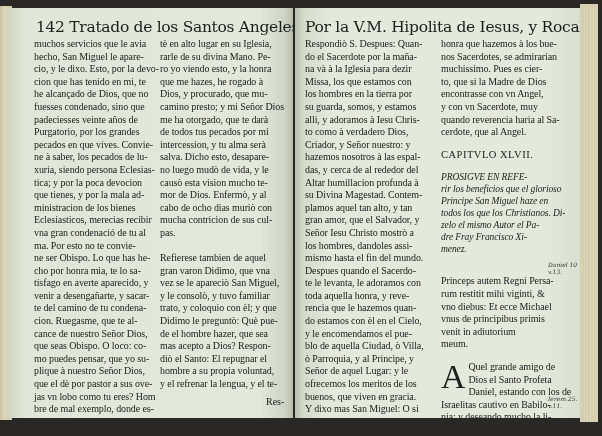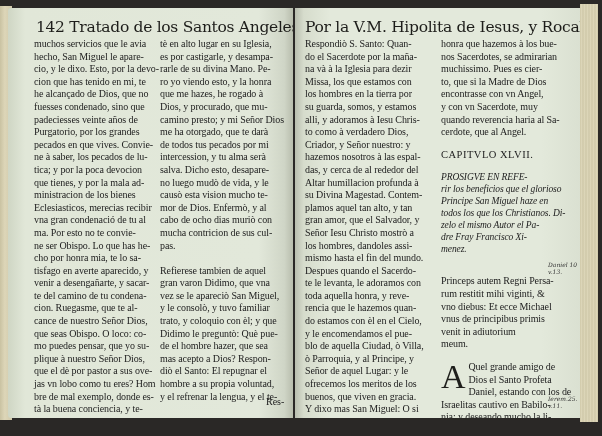--- a/index.html
+++ b/index.html
@@ -42,20 +42,21 @@
         <div>muchos servicios que le avia</div>
         <div>hecho, San Miguel le apare-</div>
         <div>cio, y le dixo. Esto, por la devo-</div>
         <div>cion que has tenido en mi, te</div>
         <div>he alcançado de Dios, que no</div>
         <div>fuesses condenado, sino que</div>
         <div>padeciesses veinte años de</div>
         <div>Purgatorio, por los grandes</div>
         <div>pecados en que vives. Convie-</div>
         <div>ne à saber, los pecados de lu-</div>
+        <div>xuria, siendo persona Eclesias-</div>
         <div>tica; y por la poca devocion</div>
         <div>que tienes, y por la mala ad-</div>
         <div>ministracion de los bienes</div>
         <div>Eclesiasticos, merecias recibir</div>
         <div>vna gran condenació de tu al</div>
         <div>ma. Por esto no te convie-</div>
         <div>ne ser Obispo. Lo que has he-</div>
         <div>cho por honra mia, te lo sa-</div>
         <div>tisfago en averte aparecido, y</div>
         <div>venir a desengañarte, y sacar-</div>
@@ -65,21 +66,20 @@
         <div>que seas Obispo. O loco: co-</div>
         <div>mo puedes pensar, que yo su-</div>
         <div>plique à nuestro Señor Dios,</div>
         <div>que el dè por pastor a sus ove-</div>
         <div>jas vn lobo como tu eres? Hom</div>
         <div>bre de mal exemplo, donde es-</div>
         <div>tà la buena conciencia, y te-</div>
       </div>
     <div class="col c2" id="lc2">
         <div>tè en alto lugar en su Iglesia,</div>
-        <div>es por castigarle, y desampa-</div>
         <div>rarle de su divina Mano. Pe-</div>
         <div>ro yo viendo esto, y la honra</div>
         <div>que me hazes, he rogado à</div>
         <div>Dios, y procurado, que mu-</div>
         <div>camino presto; y mi Señor Dios</div>
         <div>me ha otorgado, que te darà</div>
         <div>de todos tus pecados por mi</div>
         <div>intercession, y tu alma serà</div>
         <div>salva. Dicho esto, desapare-</div>
         <div>no luego mudò de vida, y le</div>
@@ -100,21 +100,21 @@
         <div>diò el Santo: El repugnar el</div>
         <div>hombre a su propia voluntad,</div>
         <div>y el refrenar la lengua, y el te-</div>
       </div>
     <div class="catch" style="left:258px;top:388px;">Res-</div>
   </div>
 
   <div class="page right">
     <div class="header">Por la V.M. Hipolita de Iesus, y Rocab. 143</div>
     <div class="col c1" id="rc1">
-        <div>Respondiò S. Santo: Quan-</div>
+        <div>Respondiò S. Despues: Quan-</div>
         <div>do el Sacerdote por la maña-</div>
         <div>na và à la Iglesia para dezir</div>
         <div>Missa, los que estamos con</div>
         <div>los hombres en la tierra por</div>
         <div>su guarda, somos, y estamos</div>
         <div>alli, y adoramos à Iesu Chris-</div>
         <div>to como à verdadero Dios,</div>
         <div>Criador, y Señor nuestro: y</div>
         <div>hazemos nosotros à las espal-</div>
         <div>das, y cerca de al rededor del</div>

